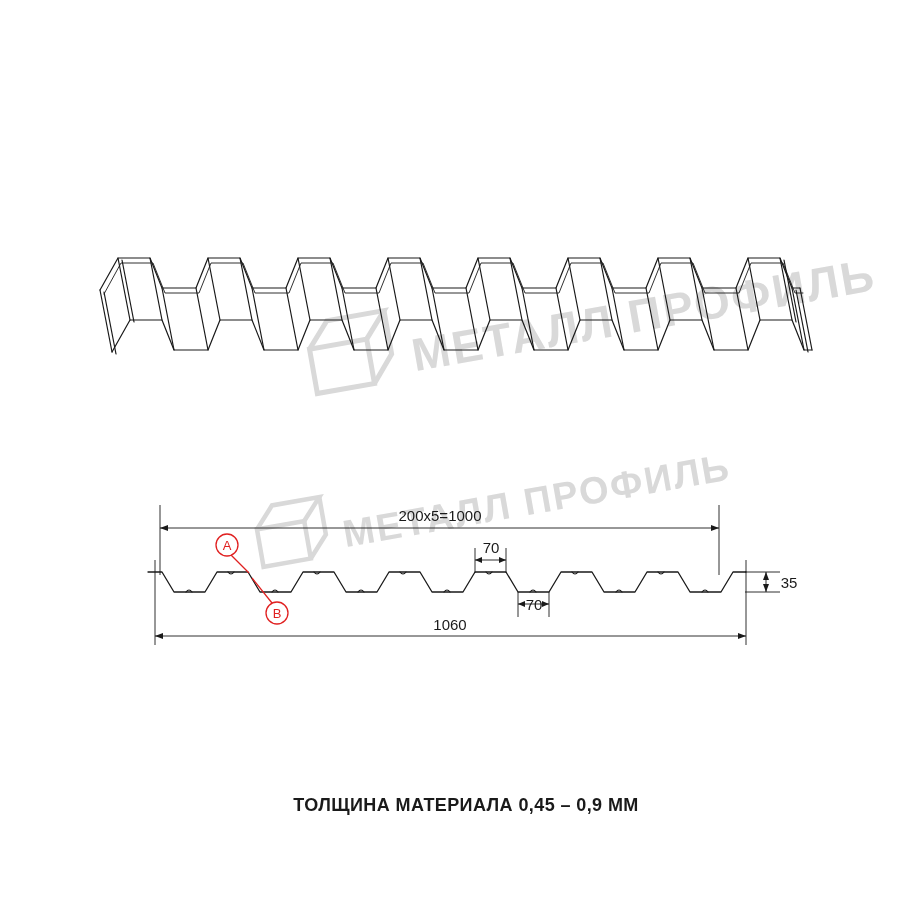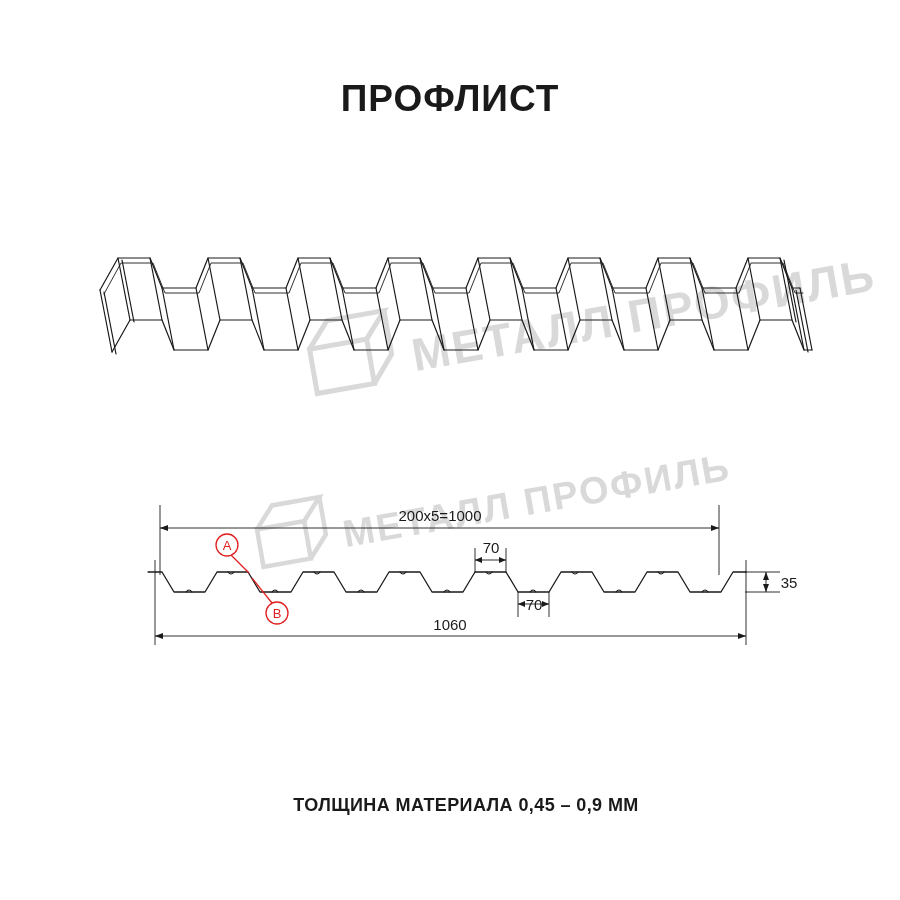--- a/index.html
+++ b/index.html
@@ -61,21 +61,20 @@
     font-weight: bold;
     fill: #d9d9d9;
     letter-spacing: 2px;
   }
 </style>
 </head>
 <body>
 
 <div class="page">
 
-  <div class="title">ПРОФЛИСТ</div>
 
   <svg class="art" width="900" height="900" viewBox="0 0 900 900">
 
     <g opacity="1">
       <g transform="translate(300,295) rotate(-10)">
 
         <g fill="none" stroke="#d9d9d9" stroke-width="5">
           <path d="M0,55 L0,100 L58,100 L58,55 Z"></path>
           <path d="M0,55 L22,30 L80,30 L58,55"></path>
           <path d="M80,30 L80,74 L58,100"></path>

